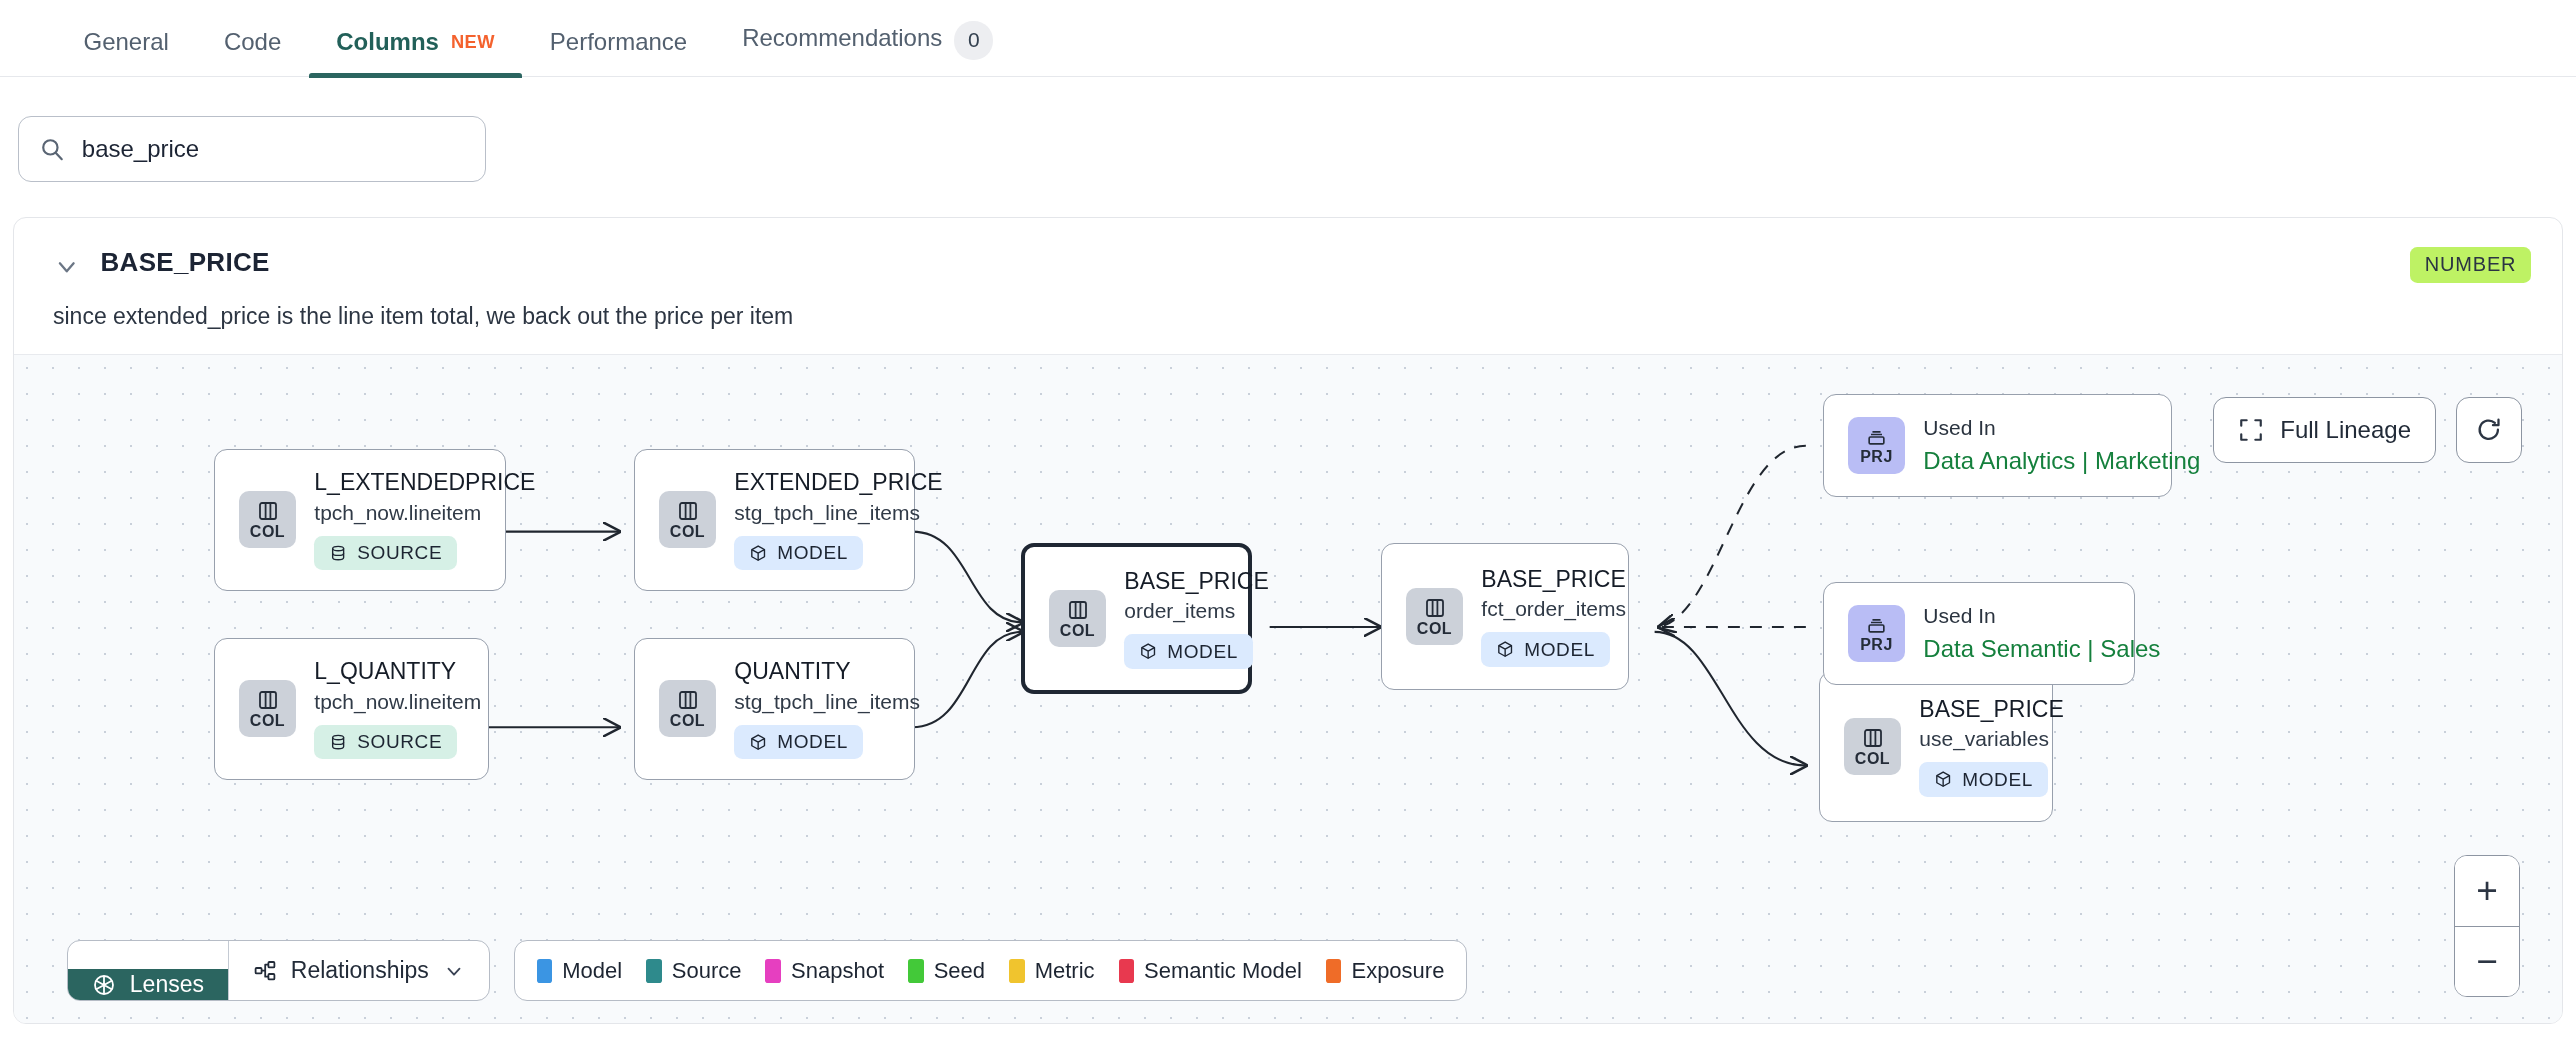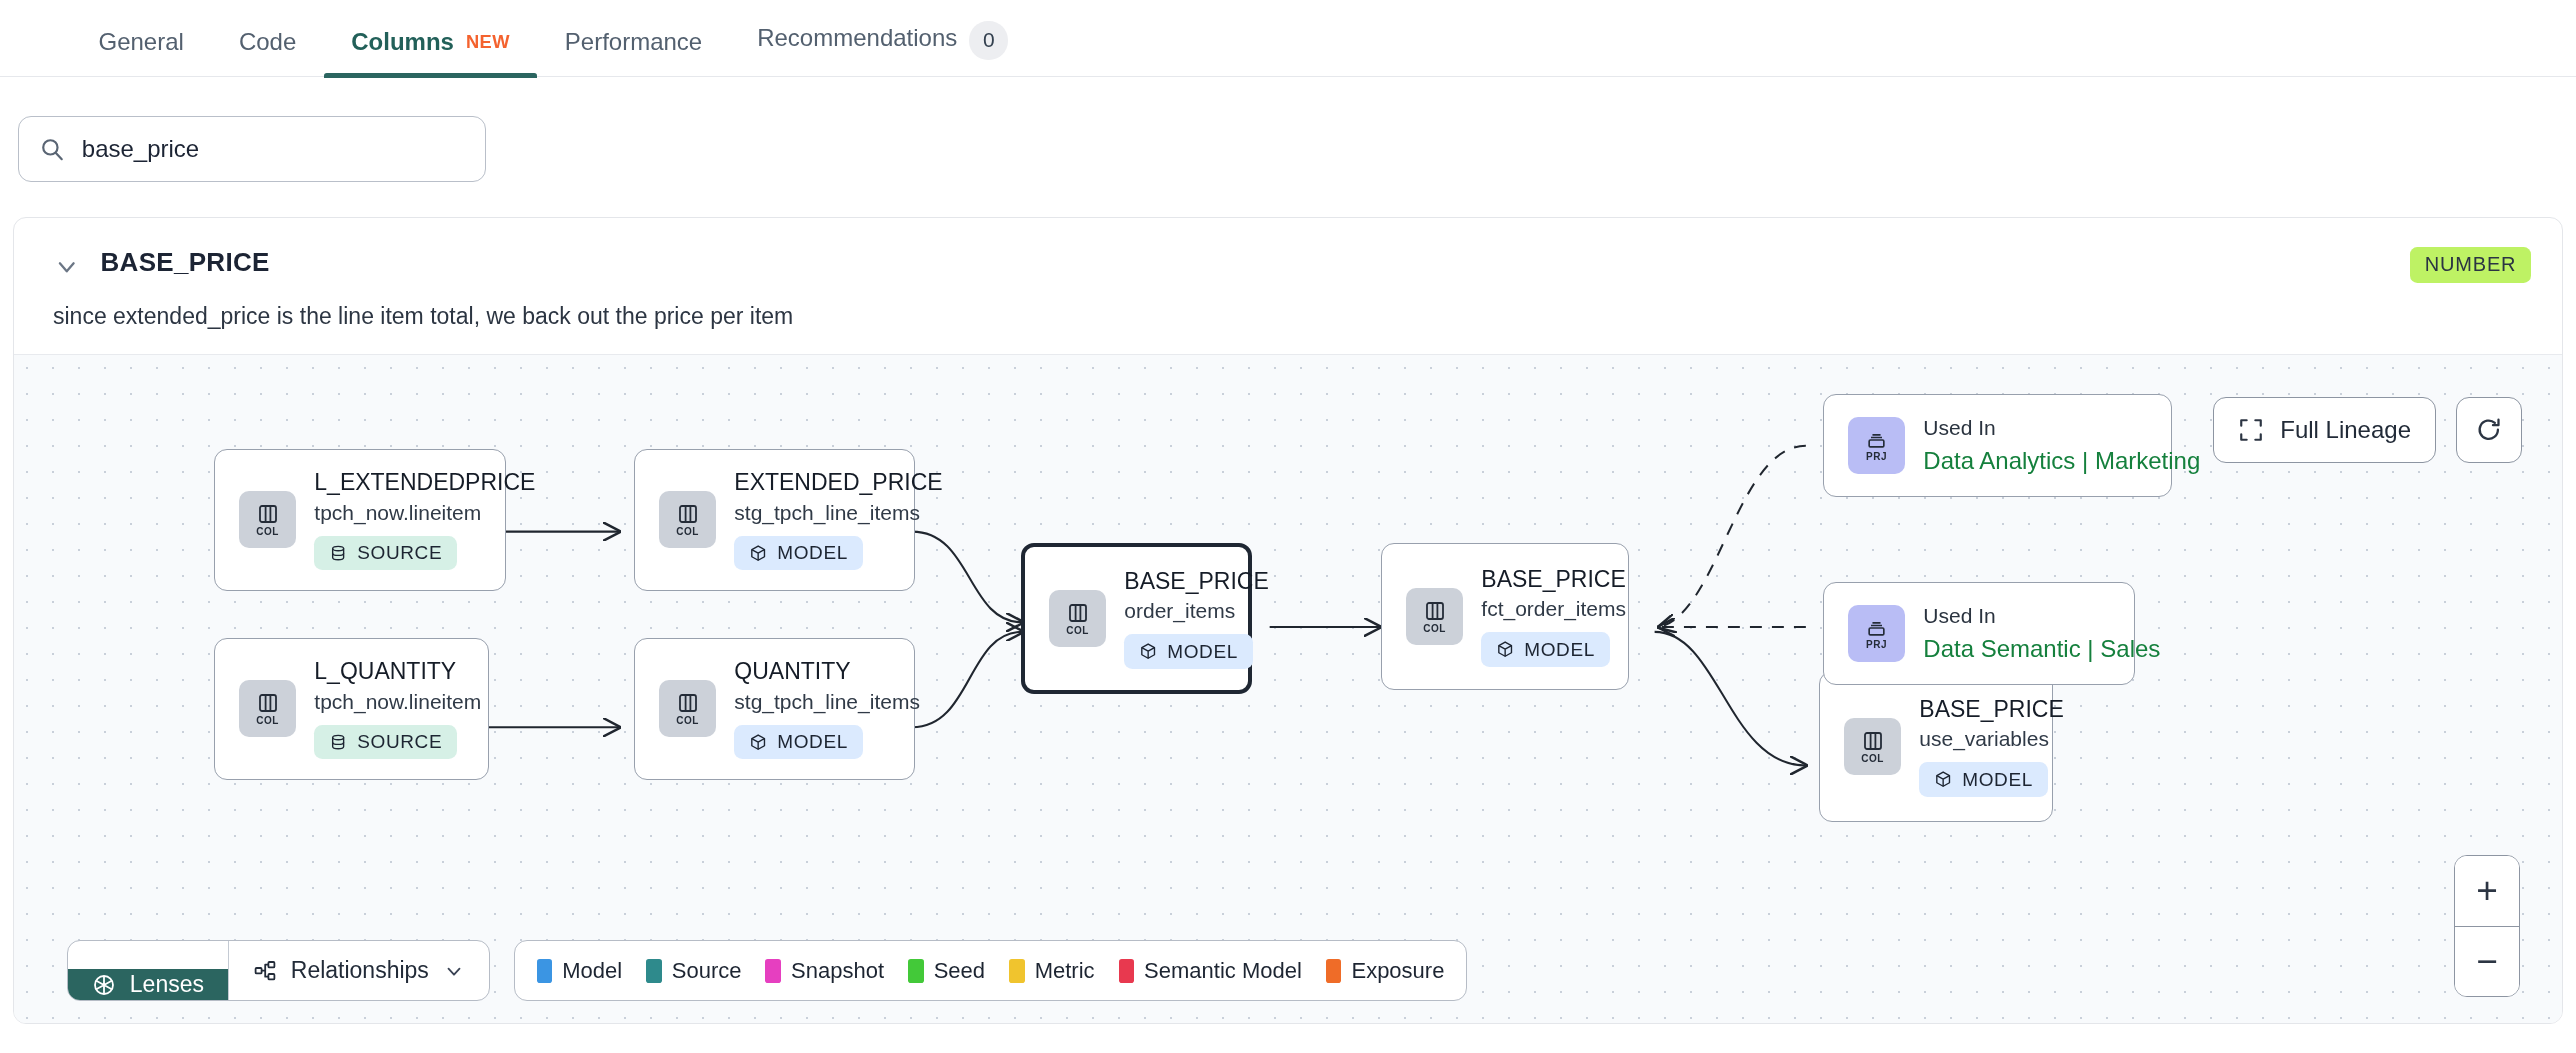--- a/index.html
+++ b/index.html
@@ -11,21 +11,21 @@
     overflow: hidden;
   }
 
   
   .tabbar {
     position: relative;
     height: 77px;
     border-bottom: 1.8px solid #e6e8ec;
     display: flex;
     align-items: flex-end;
-    padding-left: 71px;
+    padding-left: 56px;
   }
   .tab {
     display: flex;
     align-items: center;
     gap: 12px;
     padding: 0 27.5px 20px 27.5px;
     font-size: 24px;
     color: #53606f;
     cursor: pointer;
     position: relative;
@@ -161,21 +161,21 @@
     background: #ccd1d9;
     display: flex;
     flex-direction: column;
     align-items: center;
     justify-content: center;
     gap: 0.9px;
     flex: none;
   }
   .badge-sq.prj { background: #b9bdf5; }
   .badge-sq .bl {
-    font-size: 10px;
+    font-size: 16px;
     font-weight: 700;
     letter-spacing: 0.5px;
     color: #242c38;
     line-height: 1;
   }
   .node-body { display: flex; flex-direction: column; gap: 4.6px; min-width: 0; }
   .node-name { font-size: 23px; color: #151c27; white-space: nowrap; }
   .node-sub  { font-size: 21px; color: #303a47; white-space: nowrap; text-align: center; }
   .tag {
     align-self: flex-start;

